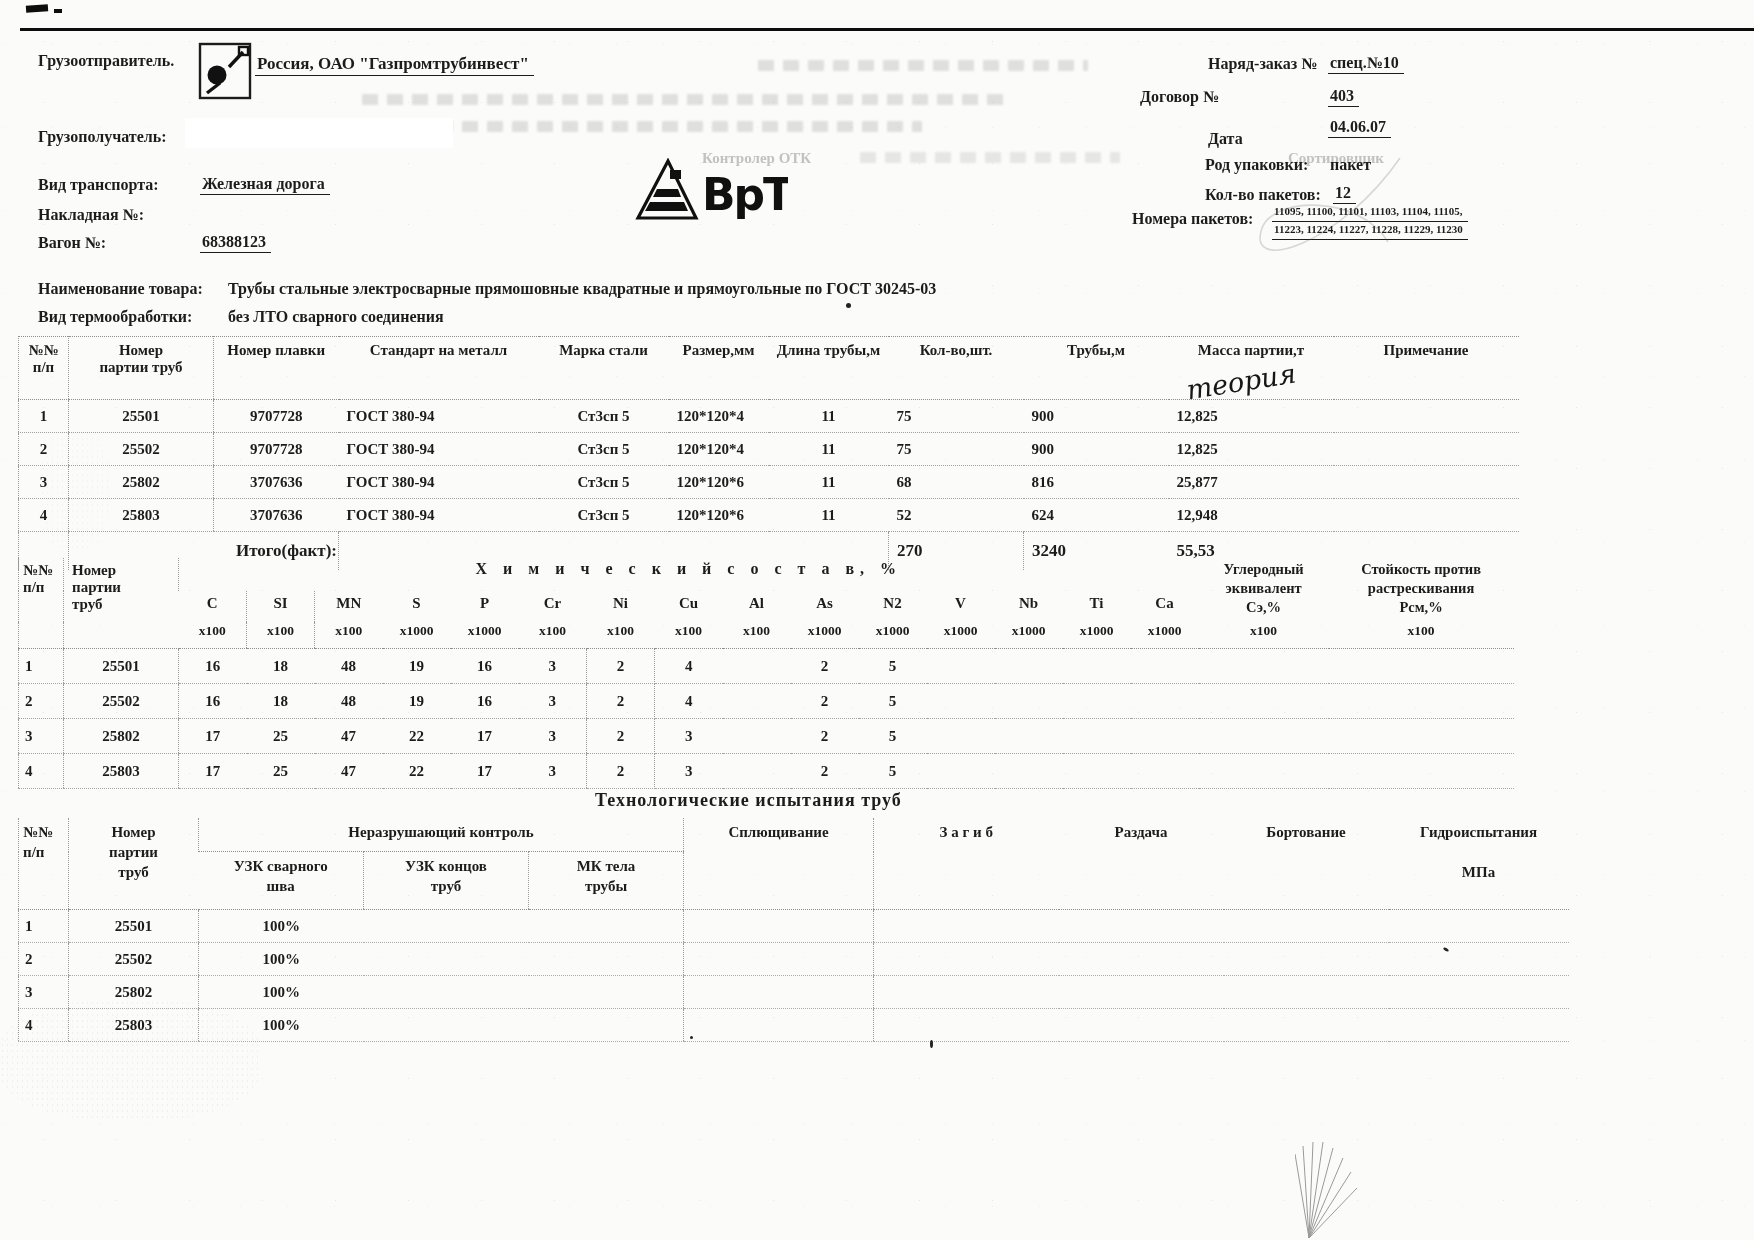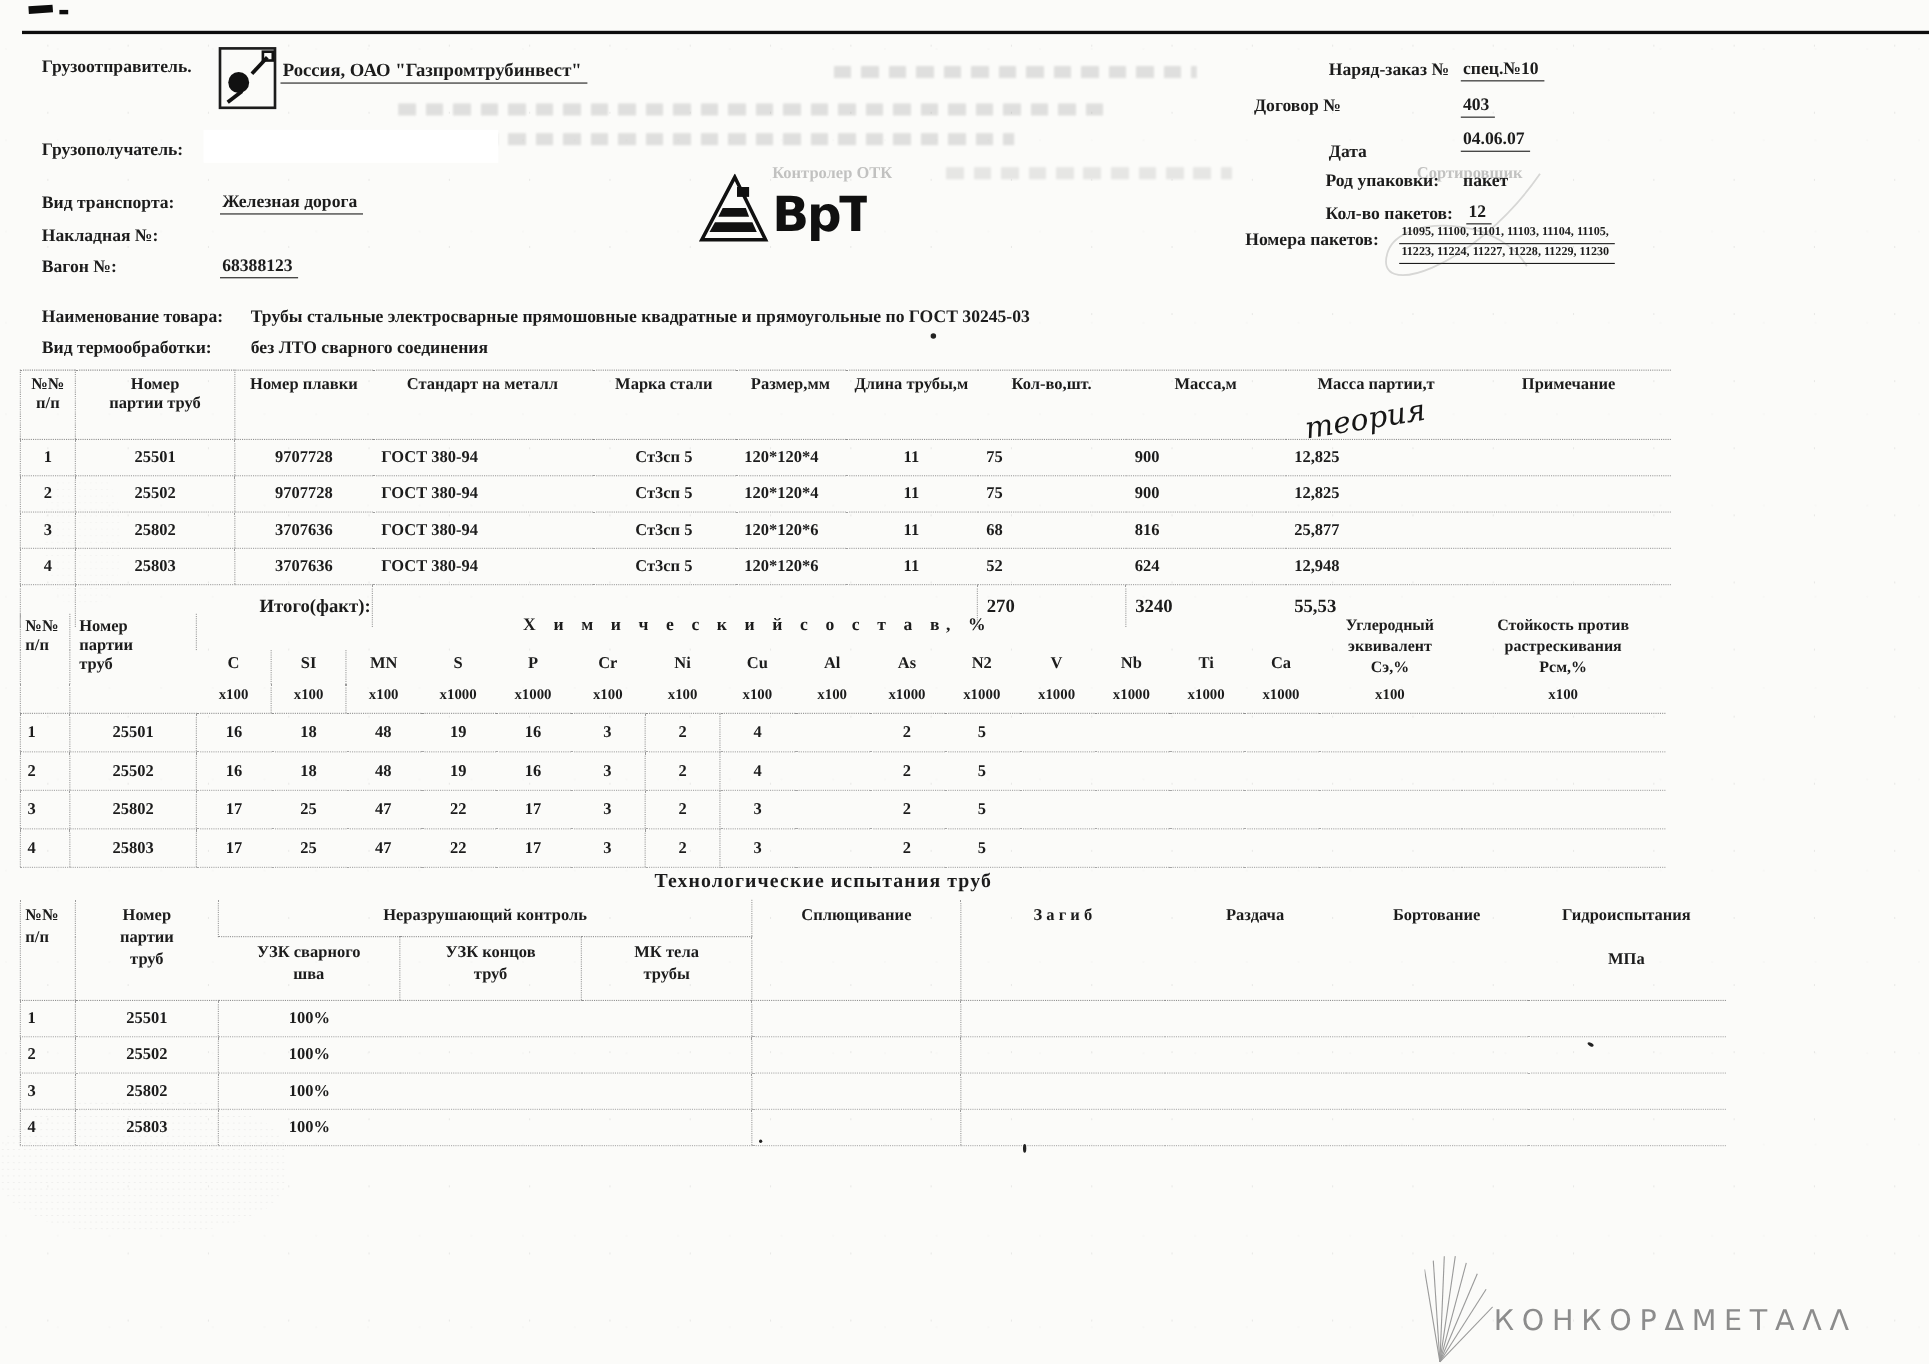--- a/index.html
+++ b/index.html
@@ -162,21 +162,21 @@
         <td>№№
 п/п</td>
         <td>Номер
 партии труб</td>
         <td>Номер плавки</td>
         <td>Стандарт на металл</td>
         <td>Марка стали</td>
         <td>Размер,мм</td>
         <td>Длина трубы,м</td>
         <td>Кол-во,шт.</td>
-        <td>Масса,м</td>
+        <td>Трубы,м</td>
         <td>Масса партии,т</td>
         <td>Примечание</td>
       </tr>
     </thead>
     <tbody>
 
         <tr>
           <td>1</td>
           <td>25501</td>
           <td>9707728</td>
@@ -522,15 +522,14 @@
       <line x1="14" y1="100" x2="0" y2="16"></line>
       <line x1="14" y1="100" x2="8" y2="8"></line>
       <line x1="14" y1="100" x2="18" y2="4"></line>
       <line x1="14" y1="100" x2="28" y2="4"></line>
       <line x1="14" y1="100" x2="38" y2="10"></line>
       <line x1="14" y1="100" x2="48" y2="20"></line>
       <line x1="14" y1="100" x2="56" y2="34"></line>
       <line x1="14" y1="100" x2="62" y2="50"></line>
     </g>
   </svg>
-  <div class="watermark-text">КОНКОРΔМЕТАΛΛ</div>
 
 </div>
 
 </body></html>

